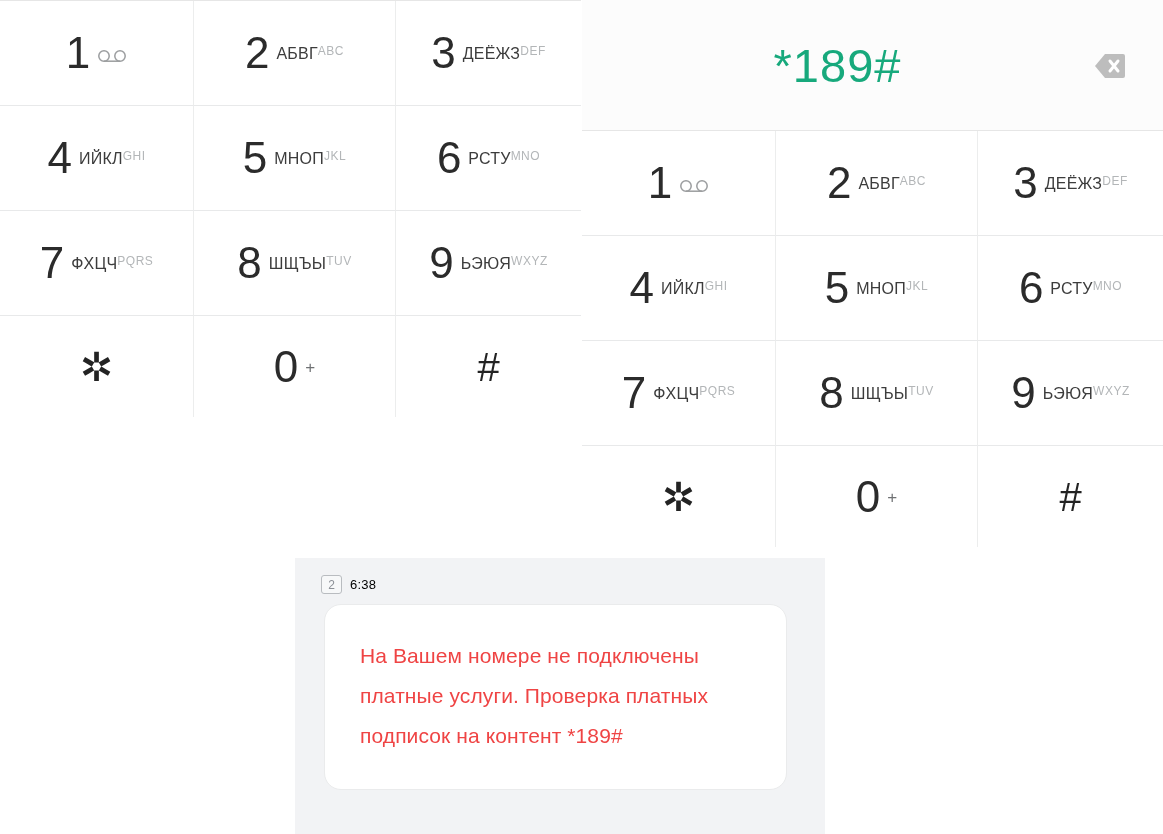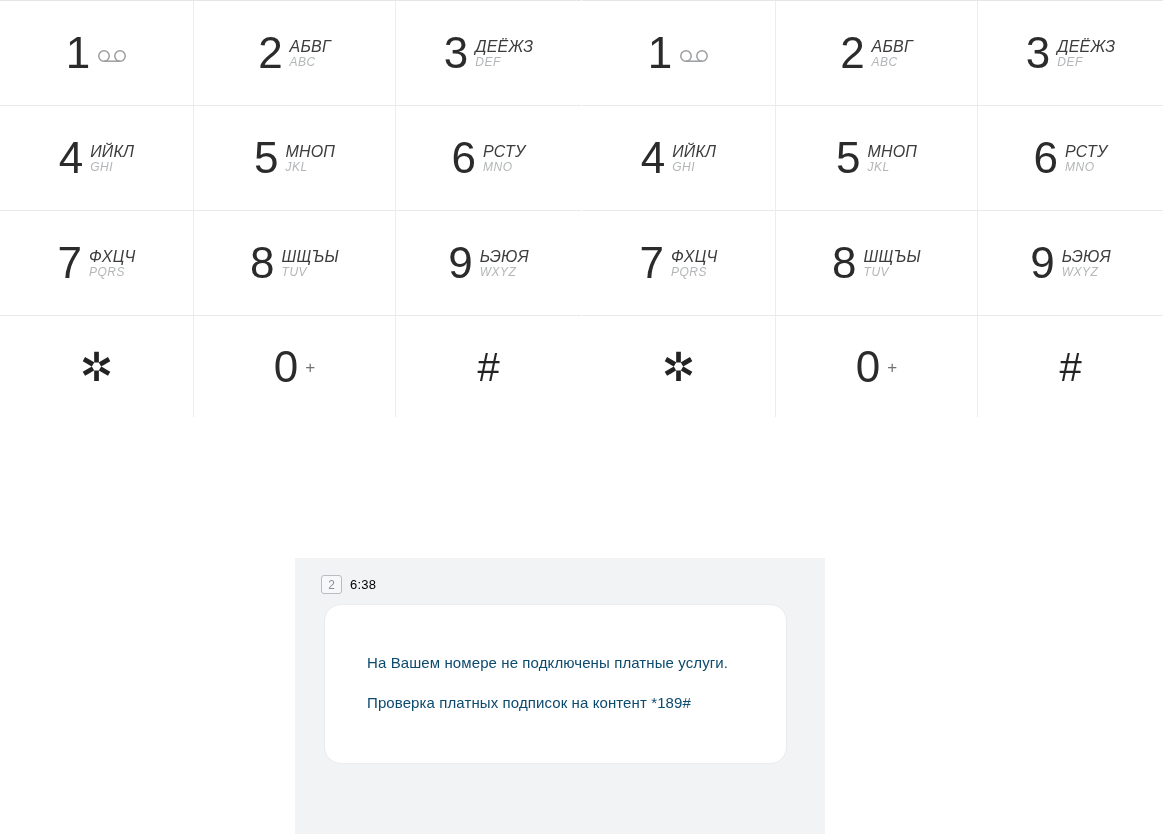--- a/index.html
+++ b/index.html
@@ -90,25 +90,23 @@
   }
   .digit {
     font-size: 44px;
     font-weight: 300;
     color: #2b2b2b;
     line-height: 46px;
     font-family: "Liberation Sans", sans-serif;
   }
   .letters {
     display: flex;
-    flex-direction: column;
     justify-content: space-between;
     line-height: 1.12;
     padding-top: 2px;
-    font-style: italic;
   }
   .letters .ru {
     font-size: 16px;
     color: #3c3c3c;
     letter-spacing: 0.2px;
     font-weight: 400;
   }
   .letters .en {
     font-size: 12px;
     color: #b3b6b8;
@@ -173,24 +171,24 @@
     left: 29px;
     top: 46px;
     width: 463px;
     background: #ffffff;
     border: 1px solid #eaebec;
     border-radius: 17px;
     box-sizing: border-box;
     padding: 26px 30px 28px 30px;
   }
   .sms-bubble p {
-    margin: 12px;
-    font-size: 15px;
+    margin: 5px;
+    font-size: 21px;
     line-height: 40px;
-    color: #0c4a6e;
+    color: #ef4444;
     letter-spacing: 0.1px;
     white-space: pre-line;
   }
 </style>
 </head>
 <body>
 
 <div class="dialer left">
   <div class="keypad">
 
@@ -290,20 +288,29 @@
         <span class="plus-sign">+</span>
       </div>
     </div>
     <div class="key col3 row4">
       <span class="sym">#</span>
     </div>
   </div>
 </div>
 
 <div class="dialer right">
+  <div class="ussd-header">
+    <div class="ussd-code">*189#</div>
+    <div class="backspace-btn">
+      <svg width="44" height="32" viewBox="0 0 44 32" aria-hidden="true">
+        <path d="M14 16 L24 4 H42 A2 2 0 0 1 44 6 V26 A2 2 0 0 1 42 28 H24 Z" fill="#bdbdbd"></path>
+        <path d="M29 11 L37 21 M37 11 L29 21" stroke="#ffffff" stroke-width="3" stroke-linecap="round"></path>
+      </svg>
+    </div>
+  </div>
   <div class="keypad">
     <div class="key col1 row1">
       <div class="key-inner">
         <span class="digit">1</span>
         <span class="voicemail-icon">
           <svg width="30" height="14" viewBox="0 0 30 14">
               <circle cx="7" cy="7" r="5.2" fill="none" stroke="#9b9d9f" stroke-width="1.5"></circle>
               <circle cx="23" cy="7" r="5.2" fill="none" stroke="#9b9d9f" stroke-width="1.5"></circle>
               <line x1="7" y1="12.2" x2="23" y2="12.2" stroke="#9b9d9f" stroke-width="1.5"></line>
             </svg>

